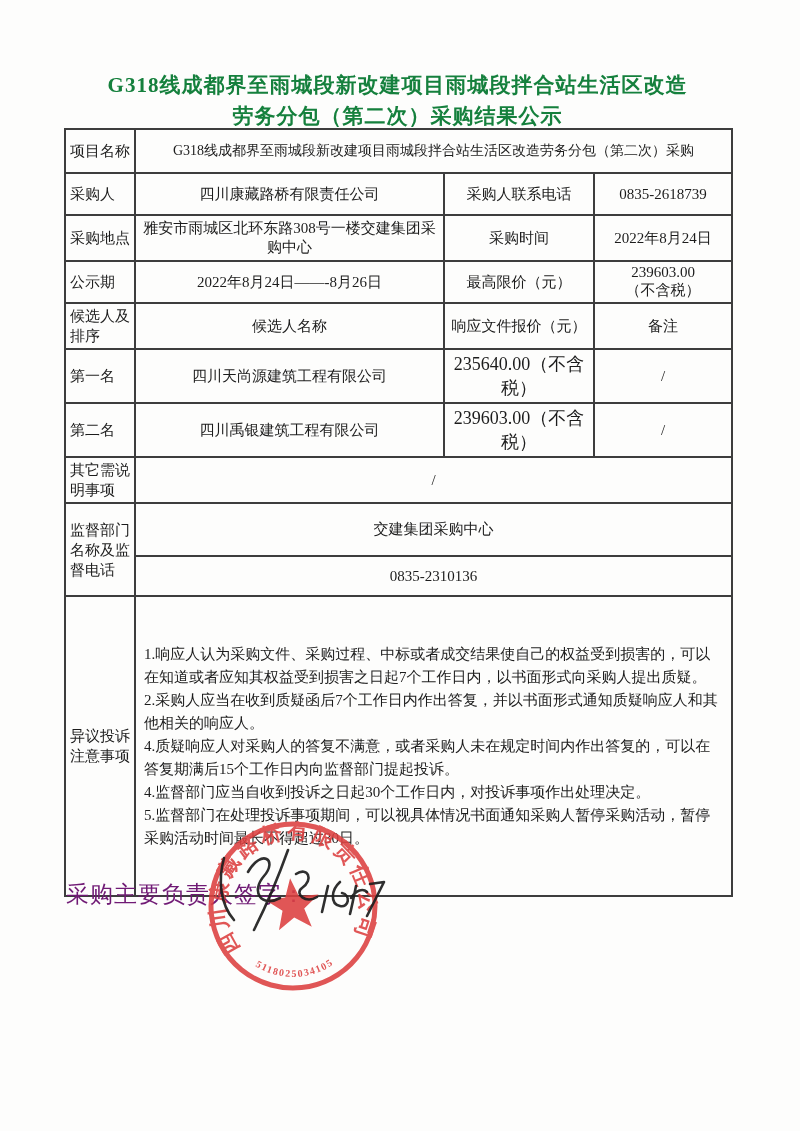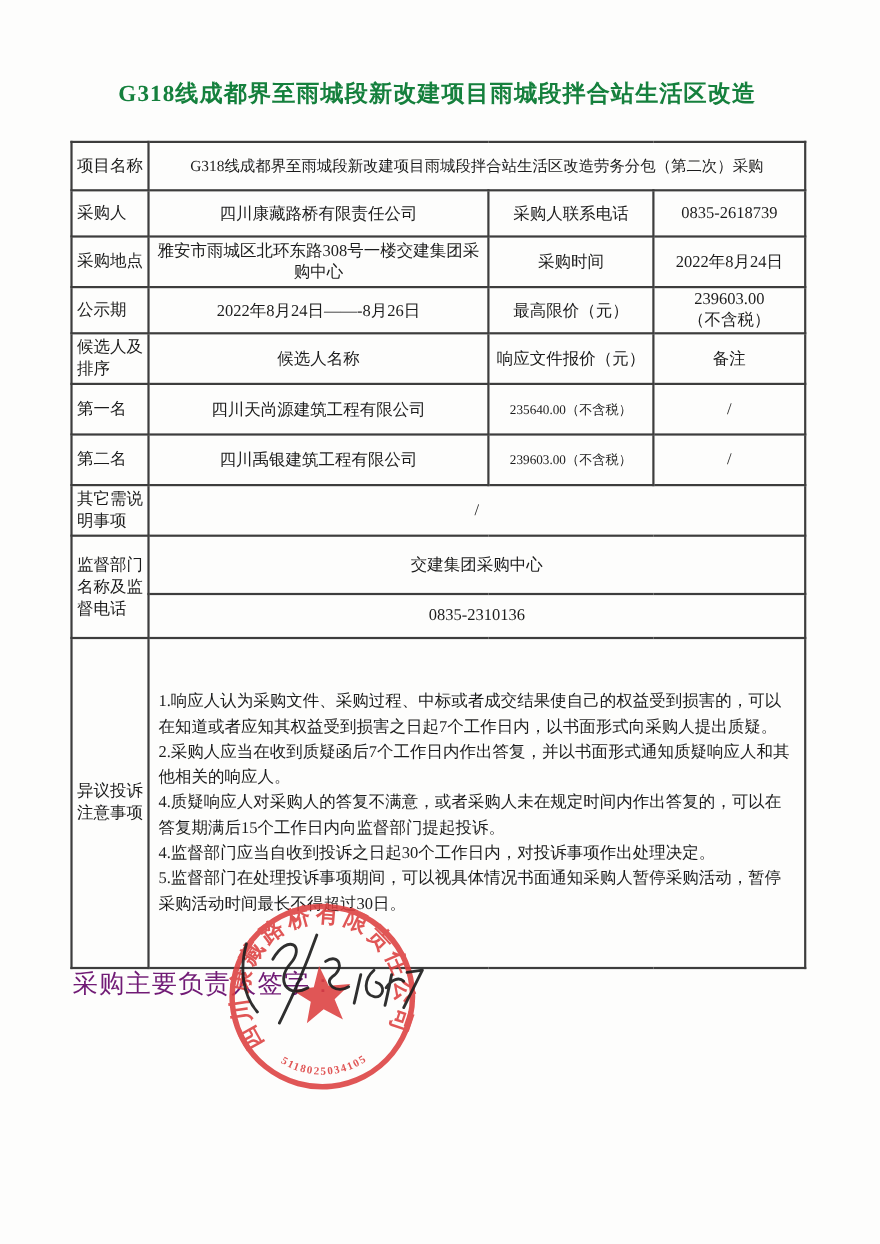--- a/index.html
+++ b/index.html
@@ -32,21 +32,21 @@
   }
   .doc-table td.label {
     white-space:pre-line;
     padding:2px 2px 2px 4px;
     text-align:left;
     line-height:20px;
   }
   .doc-table td.ac { text-align:center; }
   .doc-table td.al { text-align:center;border-radius:11px; }
   .doc-table td.projval { font-size:14px; padding:2px 4px; }
-  .doc-table td.price { font-size:12px; padding:2px 2px; text-align:center; }
+  .doc-table td.price { font-size:18px; padding:2px 2px; text-align:center; }
   .doc-table td.objection-body {
     padding:8px 10px 8px 8px;
     line-height:23px;
     text-align:left;
   }
   .objection-body p { margin:0; }
 
   .sign-label {
     position:absolute; top:879px; left:66px;
     font-size:23px; color:#701a75; letter-spacing:1px;
@@ -62,20 +62,21 @@
     position:absolute; left:210px; top:842px; width:190px; height:105px;
   }
 </style>
 </head>
 <body>
 
 <div class="page">
 
   <div class="doc-title">
     <div>G318线成都界至雨城段新改建项目雨城段拌合站生活区改造</div>
+    <div>劳务分包（第二次）采购结果公示</div>
   </div>
 
   <table class="doc-table">
     <colgroup>
       <col style="width:70px">
         <col style="width:309px">
         <col style="width:150px">
         <col style="width:138px">
     </colgroup>
     <tbody>

